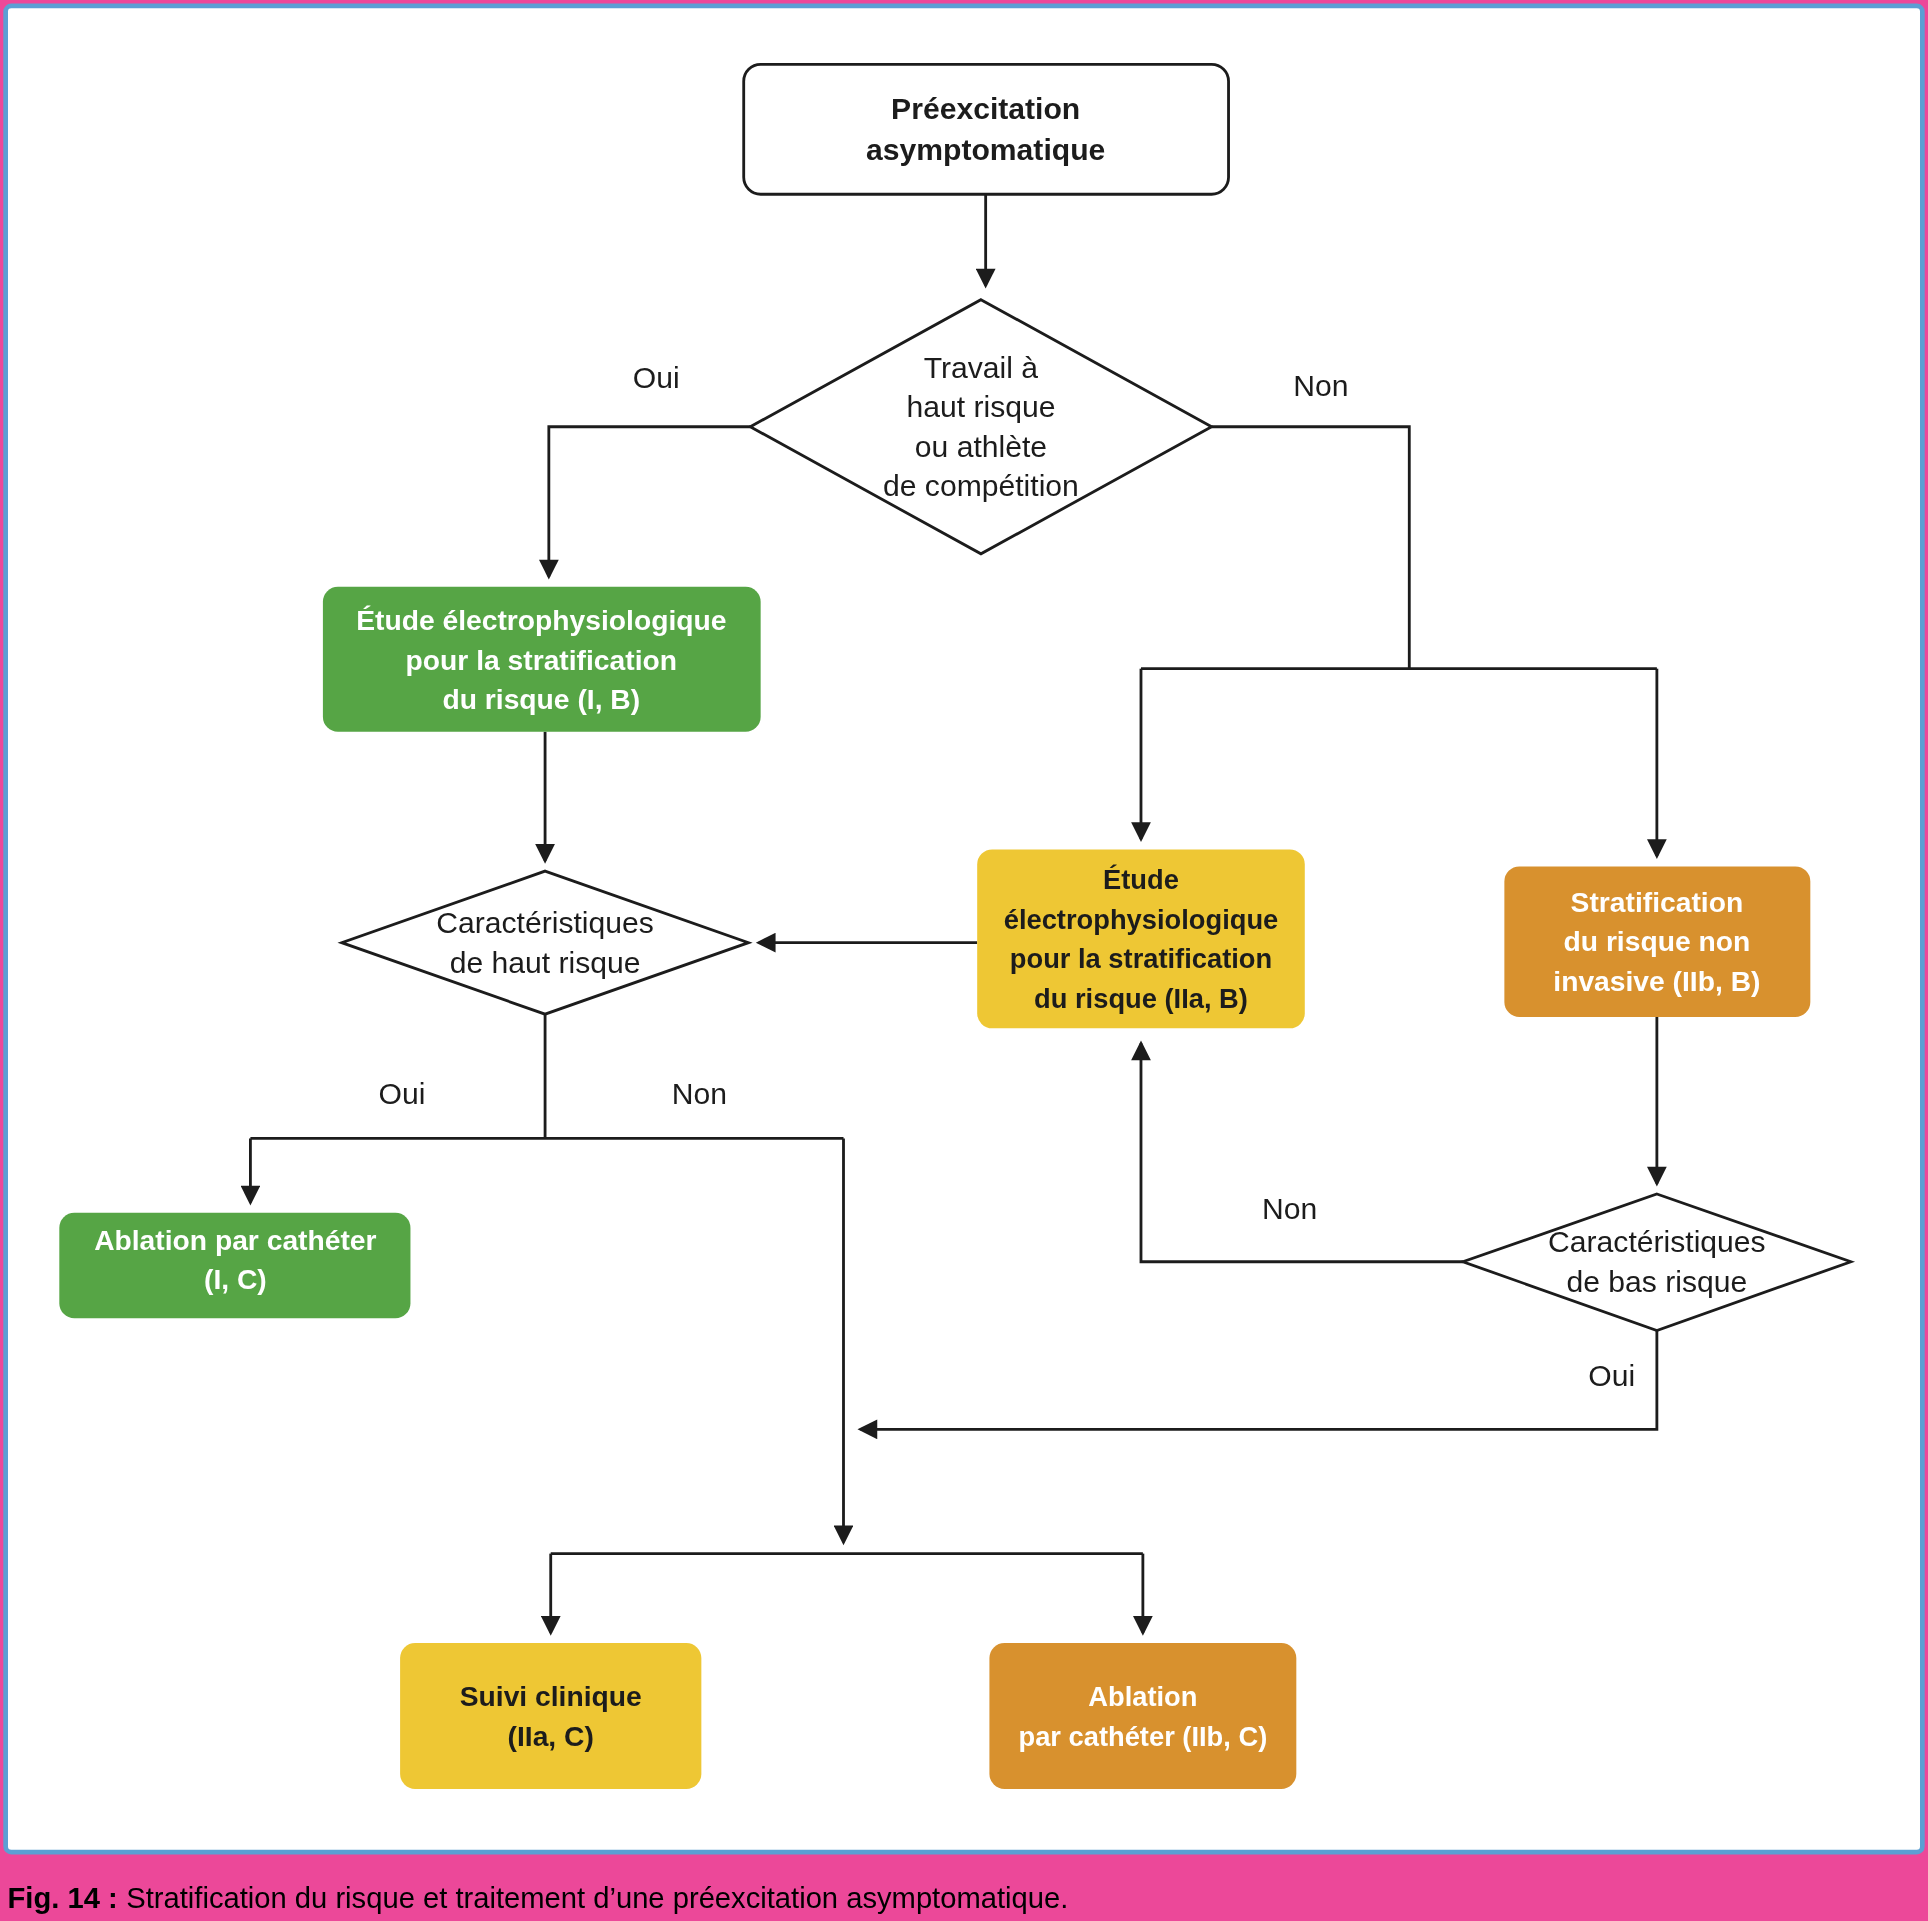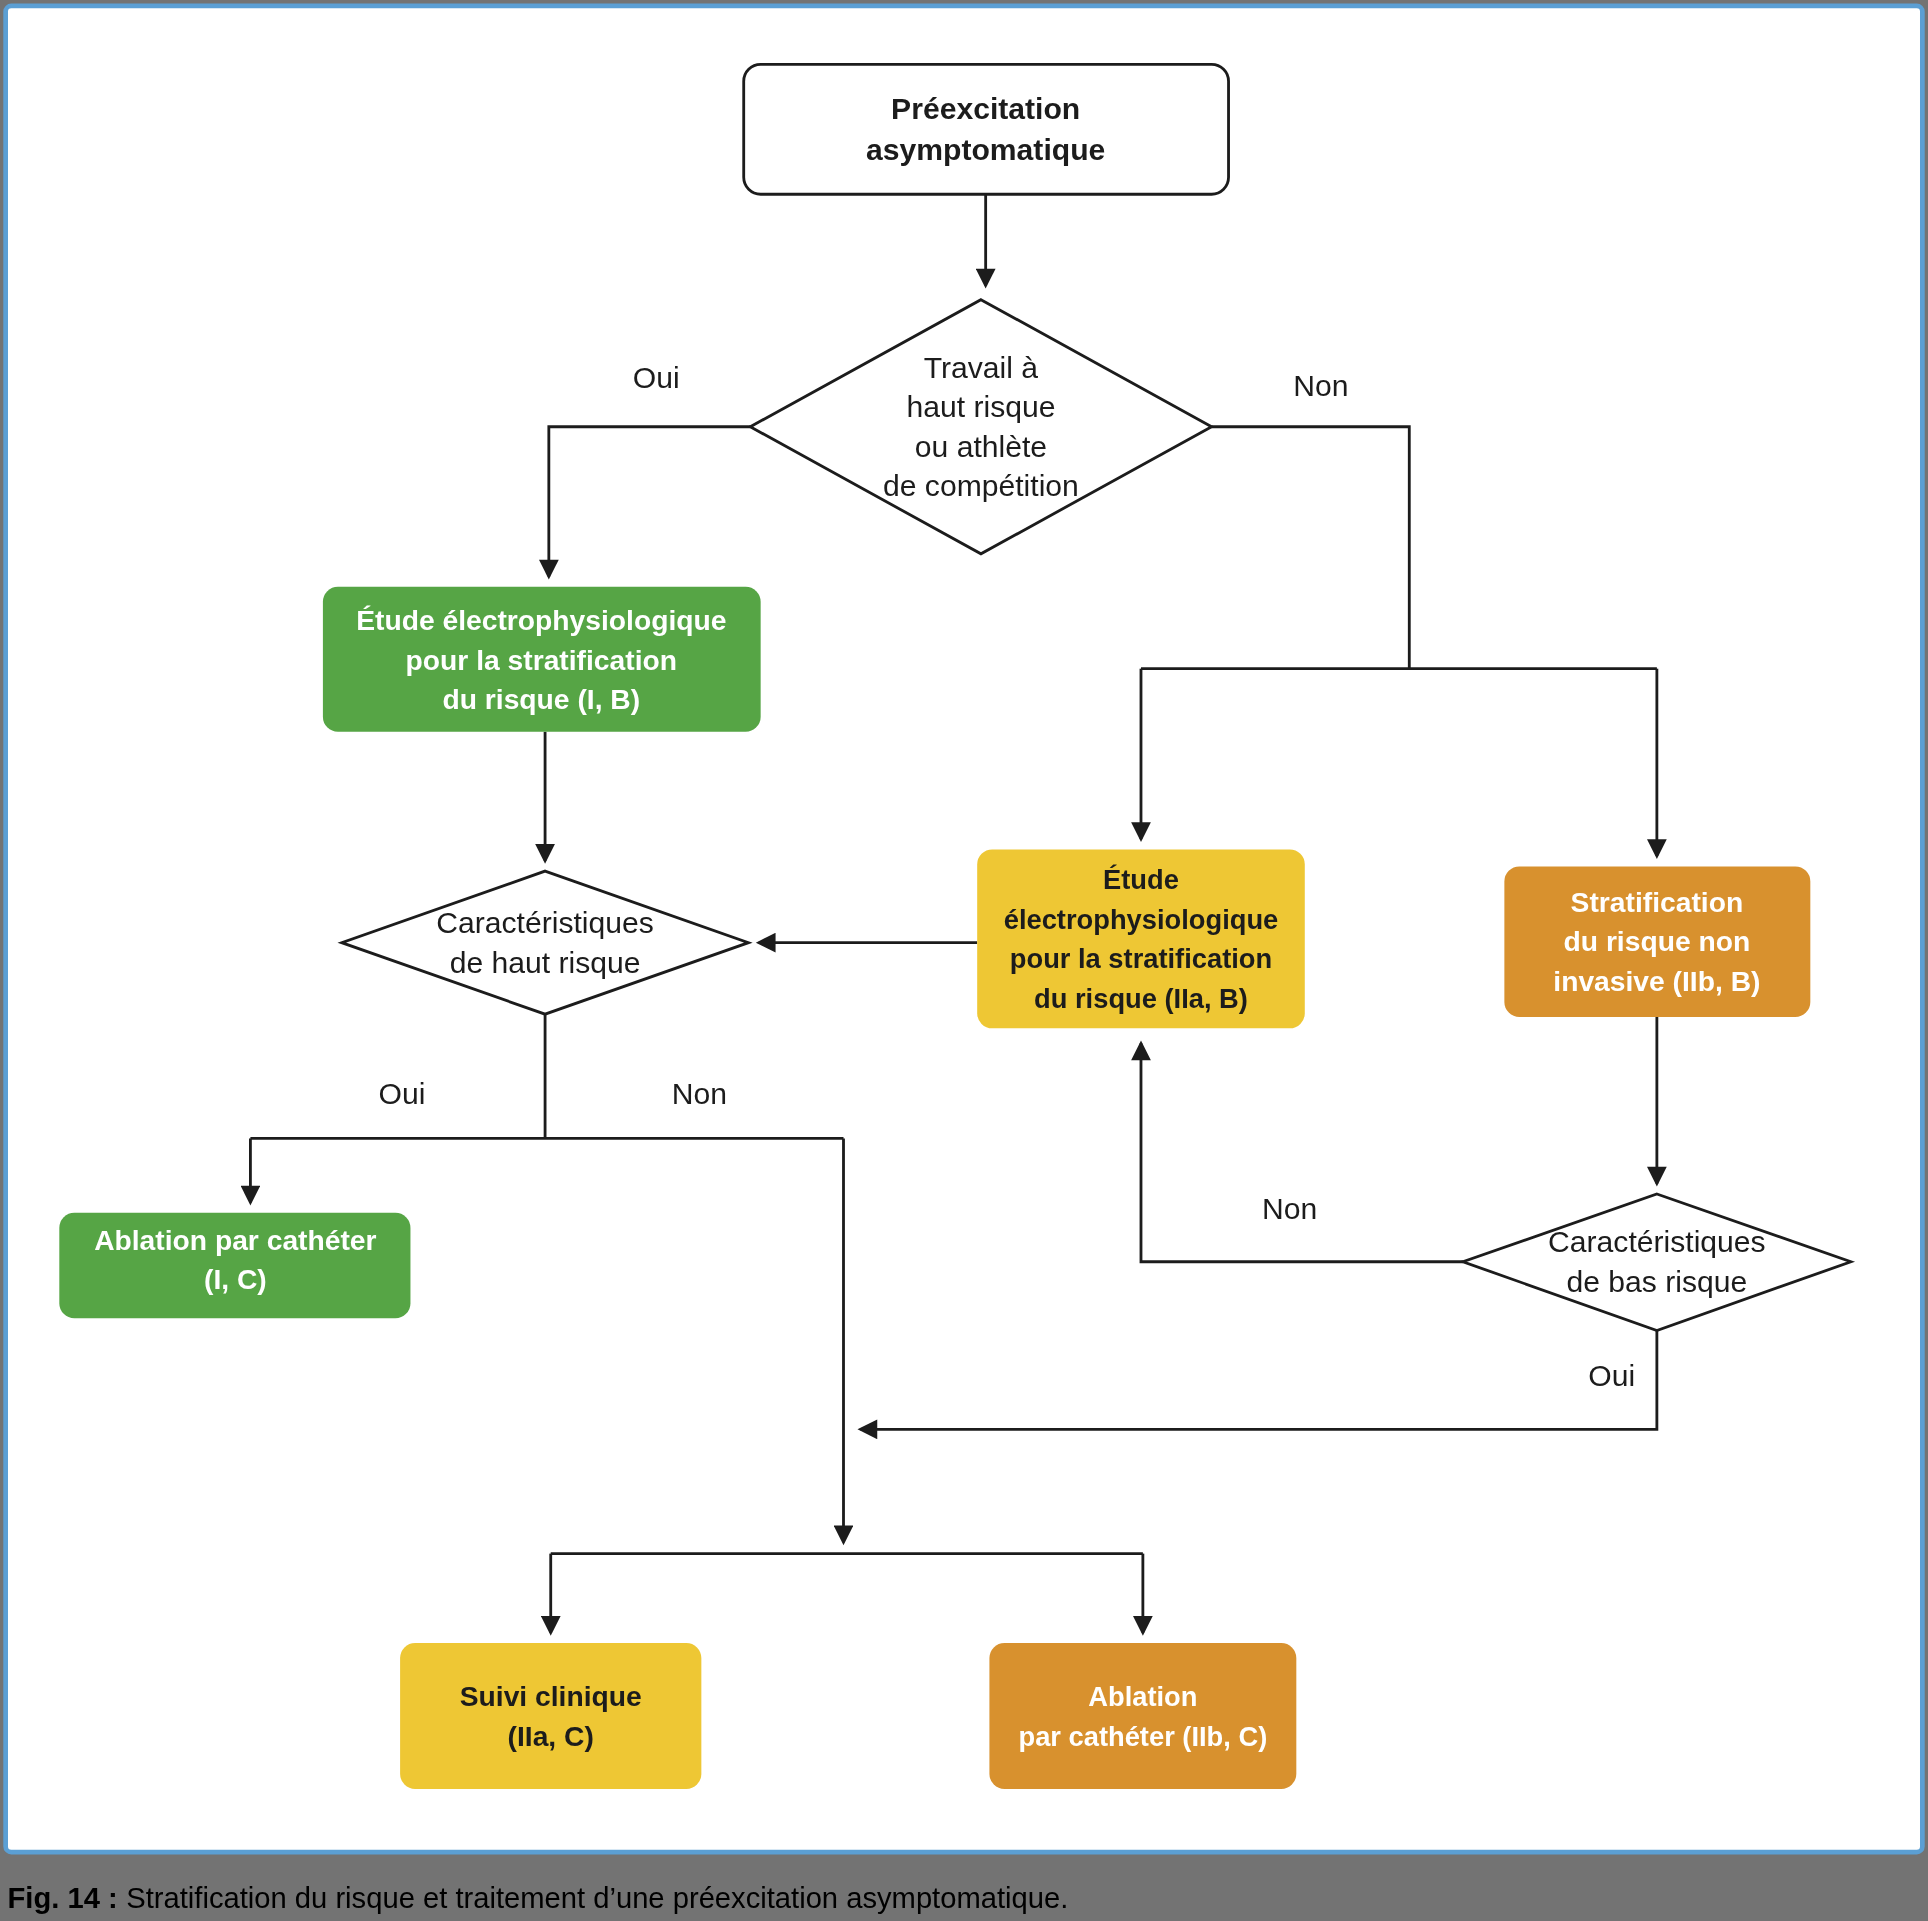--- a/index.html
+++ b/index.html
@@ -1,16 +1,16 @@
 <!DOCTYPE html>
 <html style="font-size:15px"><head>
 <meta charset="utf-8">
 <style>
   html,body{margin:0;padding:0;background:#ffffff;}
-  .wrap{width:1928px;height:1922px;position:relative;background:#737373;}
+  .wrap{width:1928px;height:1922px;position:relative;background:#ec4899;}
   svg{display:block;}
   .edge{stroke:#1c1c1c;stroke-width:3;fill:none;}
   .shape{stroke:#1c1c1c;stroke-width:3;fill:#ffffff;}
   .node{stroke:none;}
   .t{font-family:"Liberation Sans","DejaVu Sans",sans-serif;text-anchor:middle;fill:#1c1c1c;}
   .fs32{font-size:32px;}
   .fs30{font-size:30px;}
   .fs29{font-size:29px;}
   .b{font-weight:bold;}
   .w{fill:#ffffff;}

